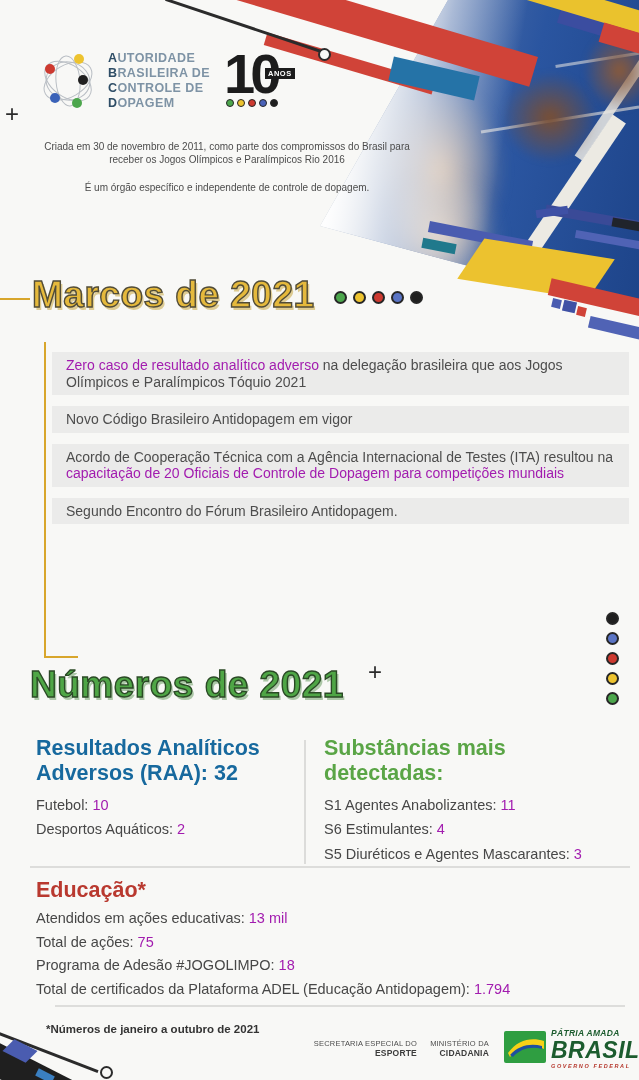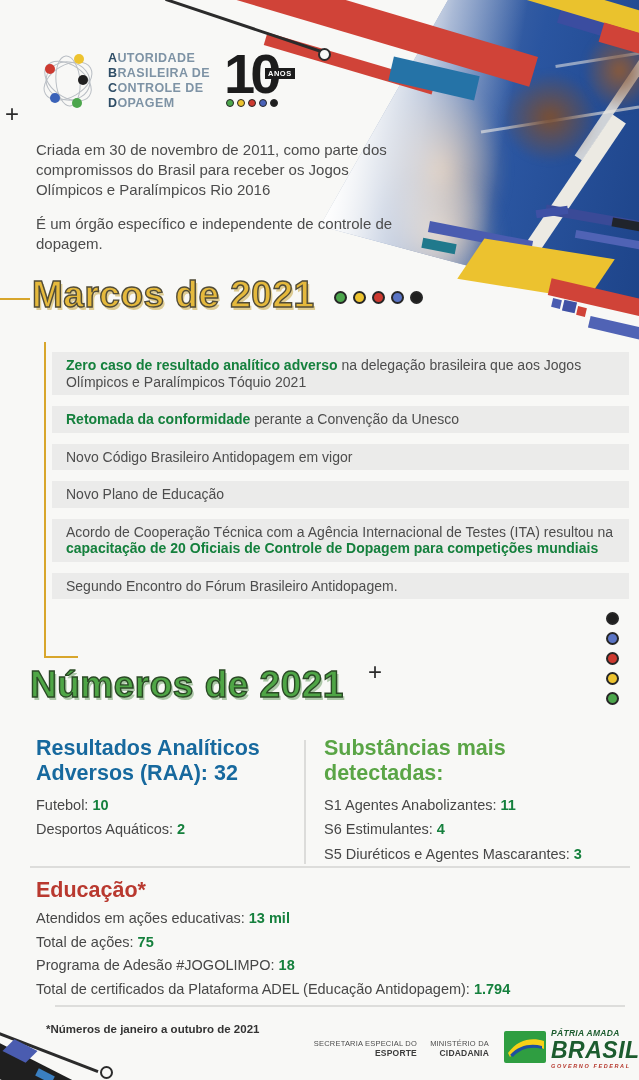--- a/index.html
+++ b/index.html
@@ -1,19 +1,19 @@
 <!DOCTYPE html>
 <html><head>
 <meta charset="utf-8">
 <style>
   html,body{margin:0;padding:0;background:#e8e8e8;}
   .page{position:relative;width:639px;height:1080px;background:#f8f8f6;overflow:hidden;
         font-family:"Liberation Sans", sans-serif;color:#4a4a4a;}
   .abs{position:absolute;}
-  .b{font-weight:bold;color:#15803d;}
+  .b{font-weight:normal;color:#a21caf;}
 
   
   .photo{position:absolute;left:320px;top:0;width:319px;height:345px;
     background:linear-gradient(103deg,#e8e6e2 0%,#b7c0cc 14%,#4a6ca8 34%,#2a55a0 58%,#1d4388 100%);
     clip-path:polygon(128px 0,319px 0,319px 312px,0 226px);}
   .photo .whitefade{position:absolute;inset:0;
     background:linear-gradient(100deg,rgba(255,255,255,.98) 12%,rgba(255,255,255,.6) 33%,rgba(255,255,255,0) 55%);}
   .lane{position:absolute;background:#eceae3;}
   .blob{position:absolute;border-radius:50%;}
 
@@ -28,21 +28,21 @@
   .ten{position:relative;margin-left:14px;width:70px;height:70px;}
   .ten-num{font-size:56px;font-weight:bold;letter-spacing:-5px;color:#1c1c1c;line-height:1;}
   .ten-anos{position:absolute;left:41px;top:22px;background:#1c1c1c;color:#fff;font-size:7.5px;
             font-weight:bold;padding:1px 3px;letter-spacing:.5px;}
   .ten-dots{position:absolute;left:2px;top:53px;display:flex;gap:3px;}
   .ten-dots .dot{width:8px;height:8px;border-width:1px;}
 
   .plus{position:absolute;font-size:24px;color:#2b2b2b;font-weight:400;}
 
   
-  .intro{position:absolute;left:36px;top:140px;width:382px;font-size:15px;line-height:1.32;color:#4c4c4c;}
+  .intro{position:absolute;left:36px;top:140px;width:382px;font-size:10px;line-height:1.32;color:#4c4c4c;text-align:center;}
   .intro p{margin:0 0 15px 0;}
 
   
   .script-title{font-weight:bold;font-size:37px;letter-spacing:.5px;line-height:1;
                 -webkit-text-stroke:1.4px #514c38;}
   .gold{color:#e5b93c;text-shadow:2px 3px 0 rgba(196,160,48,.5);}
   .green-t{color:#4fa646;-webkit-text-stroke:1.4px #2b4a26;text-shadow:2px 3px 0 rgba(80,140,70,.45);}
 
   .dot{width:13px;height:13px;border-radius:50%;border:2px solid #262626;box-sizing:border-box;
        display:inline-block;}
@@ -177,23 +177,21 @@
       <span class="dot" style="background:#cd3a30"></span>
       <span class="dot" style="background:#5a74c4"></span>
       <span class="dot" style="background:#1f1f1f"></span>
     </div>
 
   <div class="yline" style="left:44px;top:342px;width:2px;height:316px;"></div>
   <div class="yline" style="left:44px;top:656px;width:34px;height:2px;"></div>
 
   <div class="milestones">
       <div class="bar"><span class="b">Zero caso de resultado analítico adverso</span><span> na delegação brasileira que aos Jogos Olímpicos e Paralímpicos Tóquio 2021</span></div>
-      <div class="bar"><span class="b">Retomada da conformidade</span><span> perante a Convenção da Unesco</span></div>
       <div class="bar"><span>Novo Código Brasileiro Antidopagem em vigor</span></div>
-      <div class="bar"><span>Novo Plano de Educação</span></div>
       <div class="bar"><span>Acordo de Cooperação Técnica com a Agência Internacional de Testes (ITA) resultou na </span><span class="b">capacitação de 20 Oficiais de Controle de Dopagem para competições mundiais</span></div>
       <div class="bar"><span>Segundo Encontro do Fórum Brasileiro Antidopagem.</span></div>
     </div>
 
   <div class="abs script-title green-t" style="left:30px;top:666px;">Números de 2021</div>
   <div class="plus" style="left:368px;top:658px;">+</div>
   <div class="dotcol" style="left:606px;top:612px;">
       <span class="dot" style="background:#1f1f1f"></span>
       <span class="dot" style="background:#5a74c4"></span>
       <span class="dot" style="background:#cd3a30"></span>

